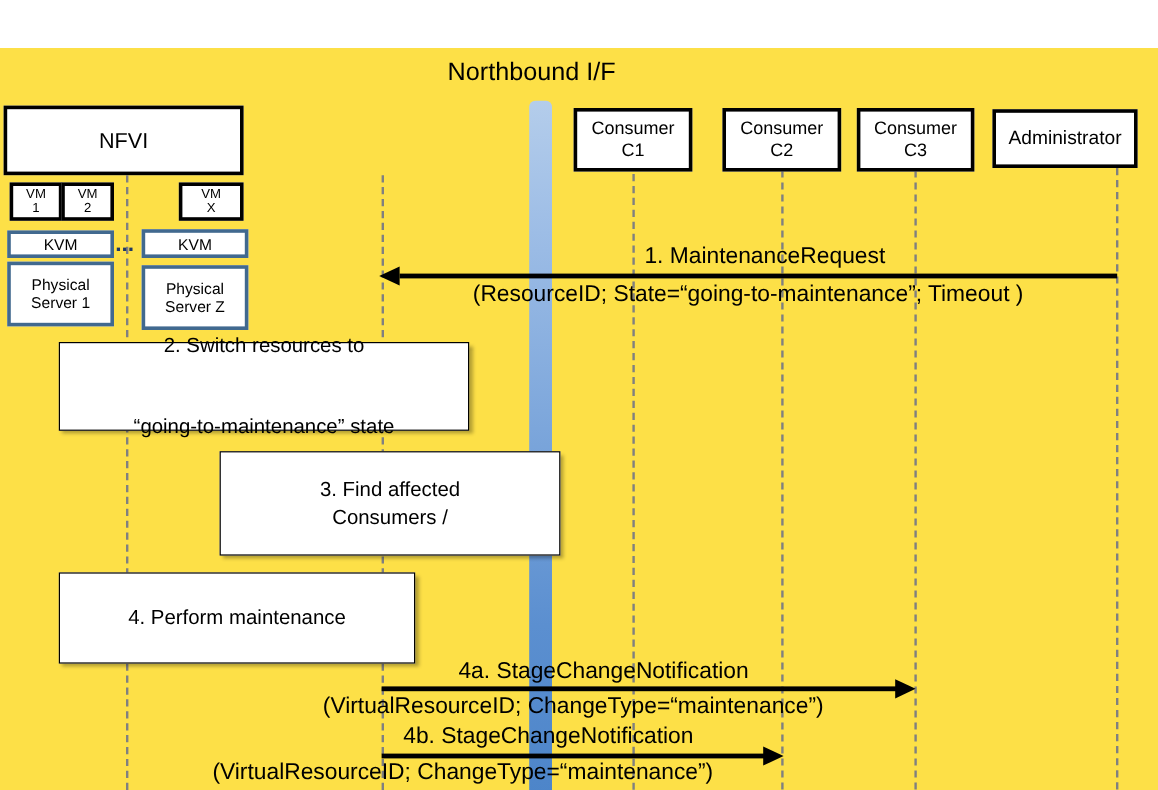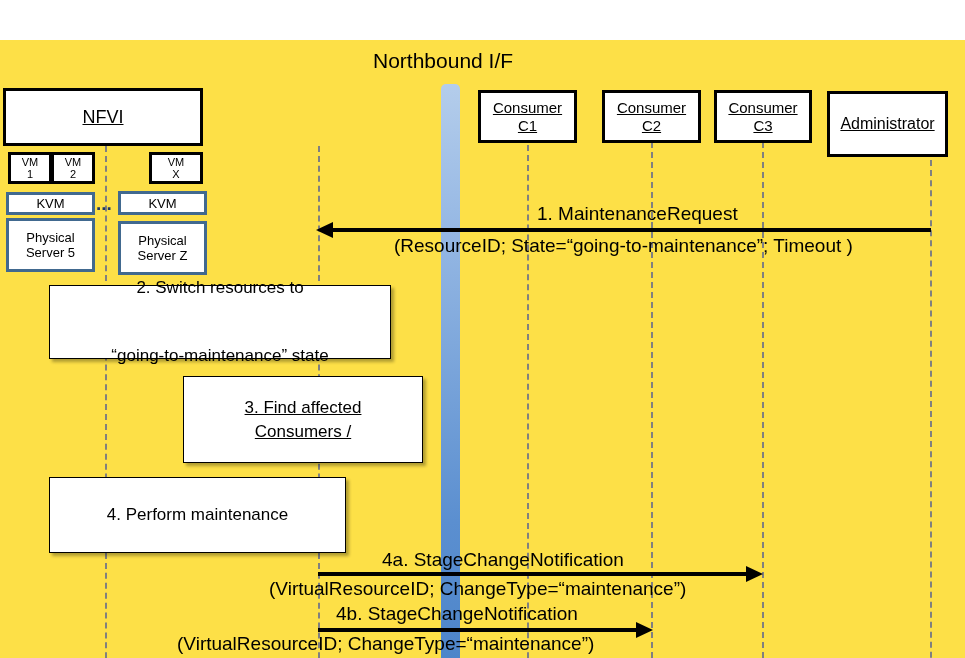--- a/index.html
+++ b/index.html
@@ -32,21 +32,20 @@
     position: absolute;
     border: 3px solid #000000;
     background: #ffffff;
     box-sizing: border-box;
     display: flex;
     align-items: center;
     justify-content: center;
     text-align: left;
     font-size: 18px;
     line-height: 21px;
-    text-decoration: underline;
   }
   .actor-box.small {
     font-size: 15px;
     line-height: 18px;
     border-width: 3px;
   }
   
   .lifeline {
     position: absolute;
     width: 0;
@@ -164,21 +163,21 @@
   <div class="actor-box small" style="left:602px; top:50px; width:99px; height:53px; flex-direction:column;">
     <span>Consumer</span>
     <span>C2</span>
   </div>
 
   <div class="actor-box small" style="left:714px; top:50px; width:98px; height:53px; flex-direction:column;">
     <span>Consumer</span>
     <span>C3</span>
   </div>
 
-  <div class="actor-box small" style="left:827px; top:51px; width:121px; height:66px; font-size:16px;">
+  <div class="actor-box small" style="left:827px; top:51px; width:121px; height:49px; font-size:16px;">
     <span>Administrator</span>
   </div>
 
   <div class="vm-box" style="left:8px; top:112px; width:44px; height:32px; flex-direction:column;">
     <span>VM</span>
     <span>1</span>
   </div>
 
   <div class="vm-box" style="left:51px; top:112px; width:44px; height:32px; flex-direction:column;">
     <span>VM</span>
@@ -195,39 +194,39 @@
   </div>
 
   <div class="blue-box" style="left:118px; top:151px; width:89px; height:24px;">
     <span>KVM</span>
   </div>
 
   <div class="ellipsis-dots" style="left:96px; top:154px;">...</div>
 
   <div class="blue-box" style="left:6px; top:178px; width:89px; height:54px; flex-direction:column;">
     <span>Physical</span>
-    <span>Server 5</span>
+    <span>Server 1</span>
   </div>
 
   <div class="blue-box" style="left:118px; top:181px; width:89px; height:54px; flex-direction:column;">
     <span>Physical</span>
     <span>Server Z</span>
   </div>
 
   <div class="msg-label" style="left:537px; top:162px;">1.    MaintenanceRequest</div>
   <div class="msg-line" style="left:333px; top:188px; width:598px;"></div>
   <div class="arrowhead left" style="left:316px; top:182px;"></div>
   <div class="msg-label" style="left:394px; top:194px;">(ResourceID; State=“going-to-maintenance”; Timeout )</div>
 
   <div class="step-box" style="left:49px; top:245px; width:342px; height:74px; flex-direction:column;gap:44px;">
     <span>2. Switch resources to</span>
     <span>“going-to-maintenance” state</span>
   </div>
 
-  <div class="step-box" style="left:183px; top:336px; width:240px; height:87px; flex-direction:column;text-decoration:underline;">
+  <div class="step-box" style="left:183px; top:336px; width:284px; height:87px; flex-direction:column;">
     <span>3. Find affected</span>
     <span>Consumers /</span>
   </div>
 
   <div class="step-box" style="left:49px; top:437px; width:297px; height:76px; flex-direction:column;">
     <span>4. Perform maintenance</span>
   </div>
 
   <div class="msg-label" style="left:382px; top:508px;">4a. StageChangeNotification</div>
   <div class="msg-line" style="left:318px; top:532px; width:429px;"></div>

